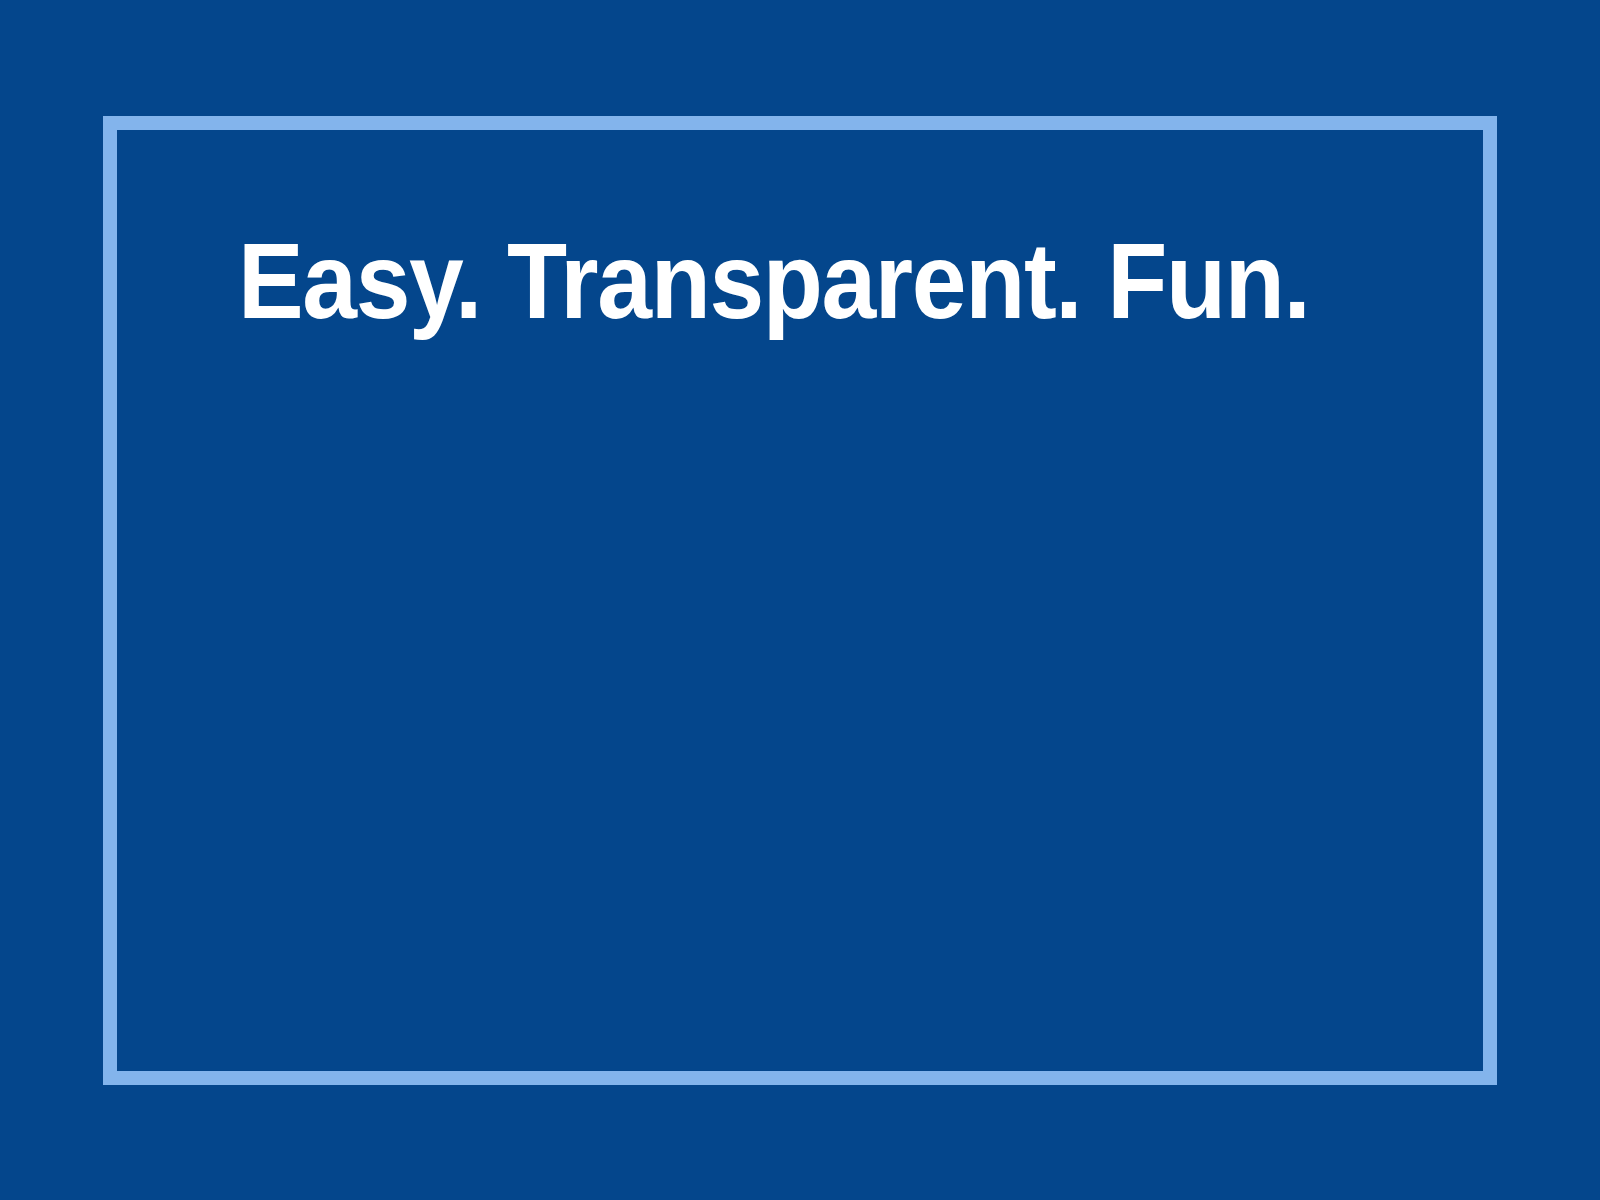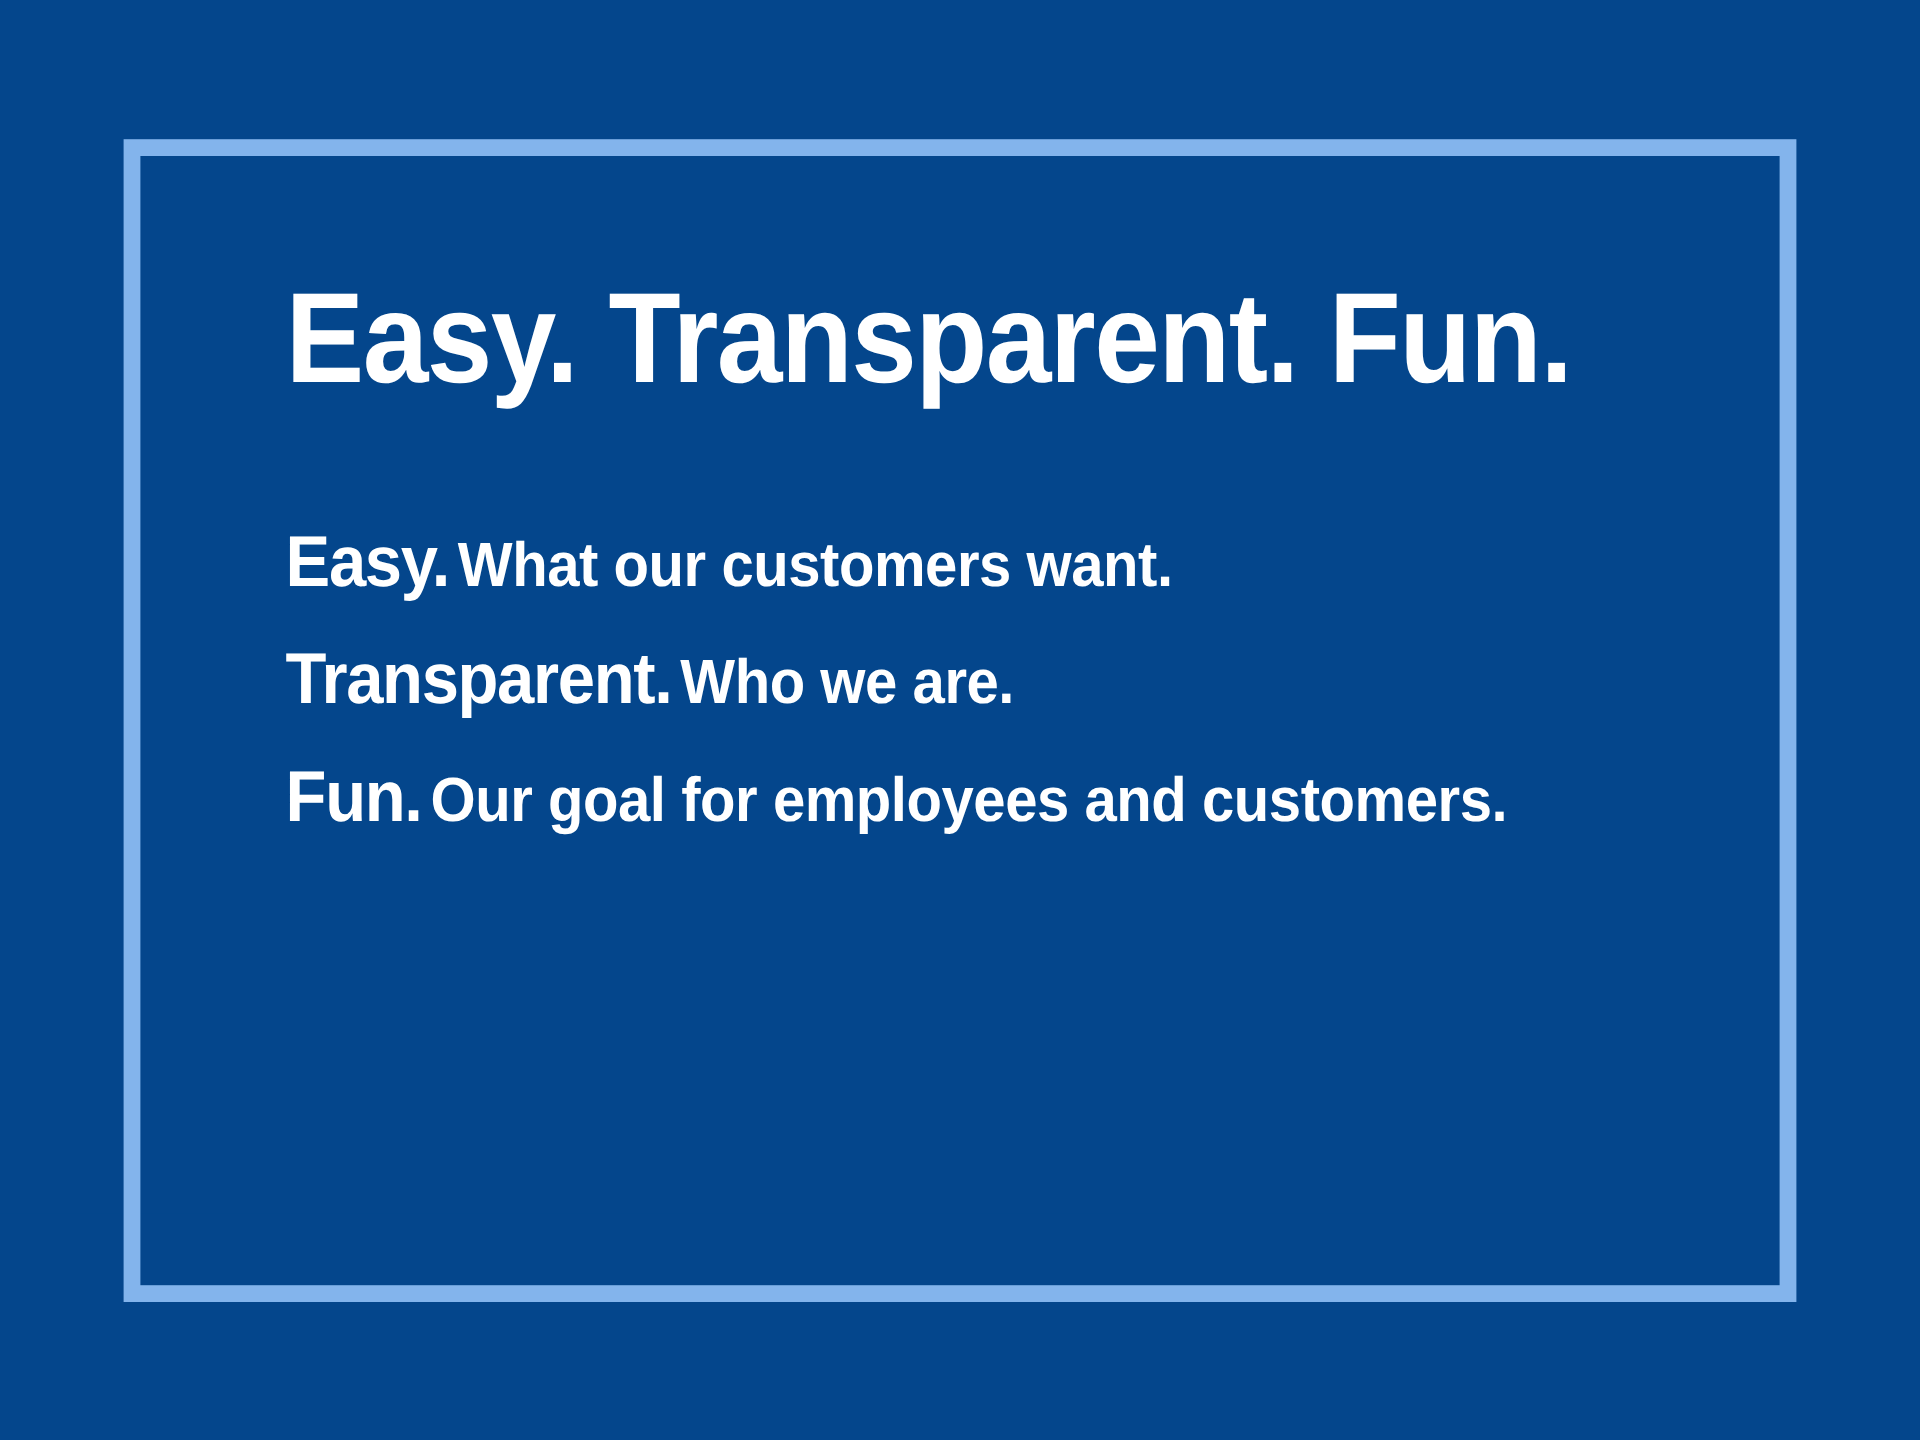--- a/index.html
+++ b/index.html
@@ -93,30 +93,15 @@
 
 <div id="slide">
 
   <div id="frame"></div>
 
   <div id="content">
 
     <div id="headline">Easy. Transparent. Fun.</div>
 
 
-    <div id="pillars">
-
-      <div class="pillar-line">
-        <span class="pillar-term">Easy.</span><span class="pillar-desc">What our customers want.</span>
-      </div>
-
-      <div class="pillar-line">
-        <span class="pillar-term">Transparent.</span><span class="pillar-desc">Who we are.</span>
-      </div>
-
-      <div class="pillar-line">
-        <span class="pillar-term">Fun.</span><span class="pillar-desc">Our goal for employees and customers.</span>
-      </div>
-
-    </div>
 
   </div>
 </div>
 
 </body></html>

